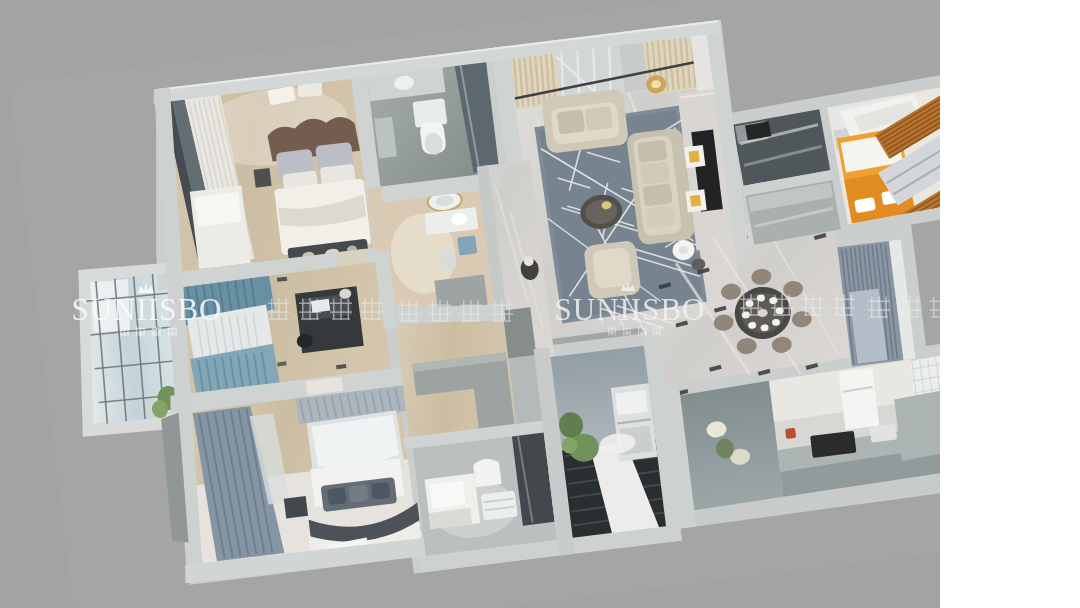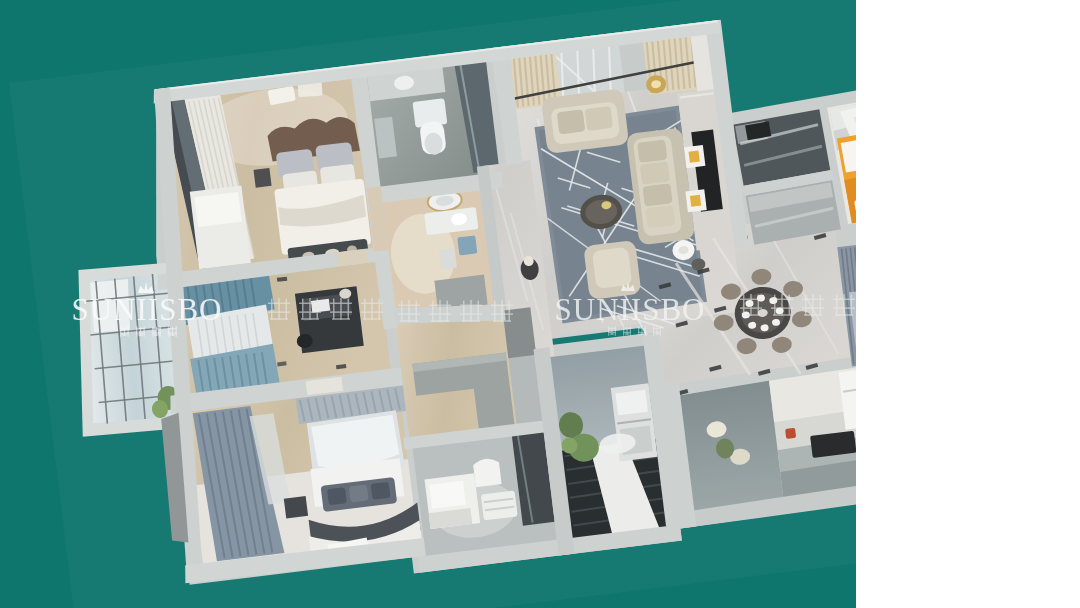--- a/index.html
+++ b/index.html
@@ -1,14 +1,14 @@
 <!DOCTYPE html>
 <html><head><meta charset="utf-8"><style>
 html,body{margin:0;padding:0;background:#fff}
-#stage{position:relative;width:856px;height:608px;background:#0f766e;overflow:hidden;font-family:"Liberation Sans",sans-serif}
+#stage{position:relative;width:940px;height:608px;background:#a3a3a3;overflow:hidden;font-family:"Liberation Sans",sans-serif}
 </style></head><body>
 <div id="stage">
 <svg width="1080" height="608" viewBox="0 0 1080 608">
 <defs>
  <linearGradient id="walltop" x1="0" y1="0" x2="0" y2="1">
   <stop offset="0" stop-color="#dadedd"></stop>
           <stop offset="1" stop-color="#c2c8c7"></stop>
         </linearGradient>
  <linearGradient id="marble" x1="0" y1="0" x2="1" y2="1">
   <stop offset="0" stop-color="#e2e0dd"></stop>

